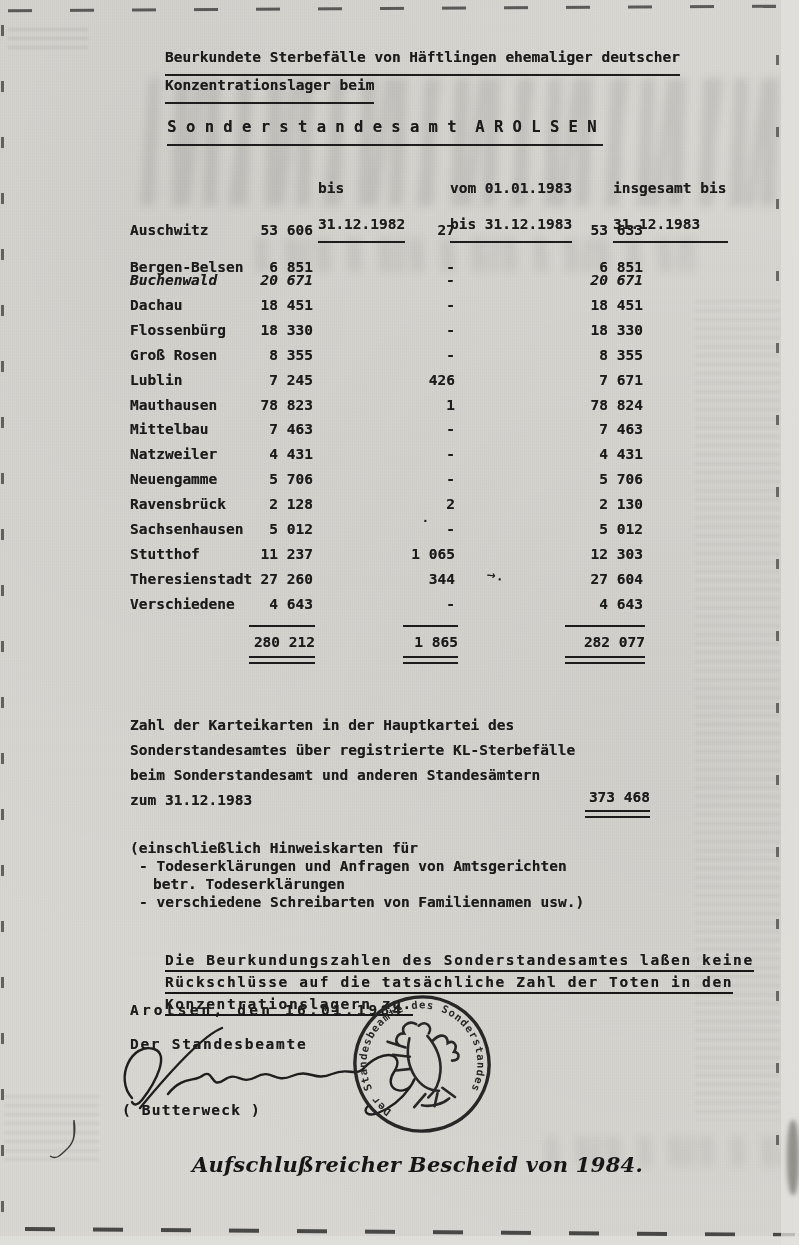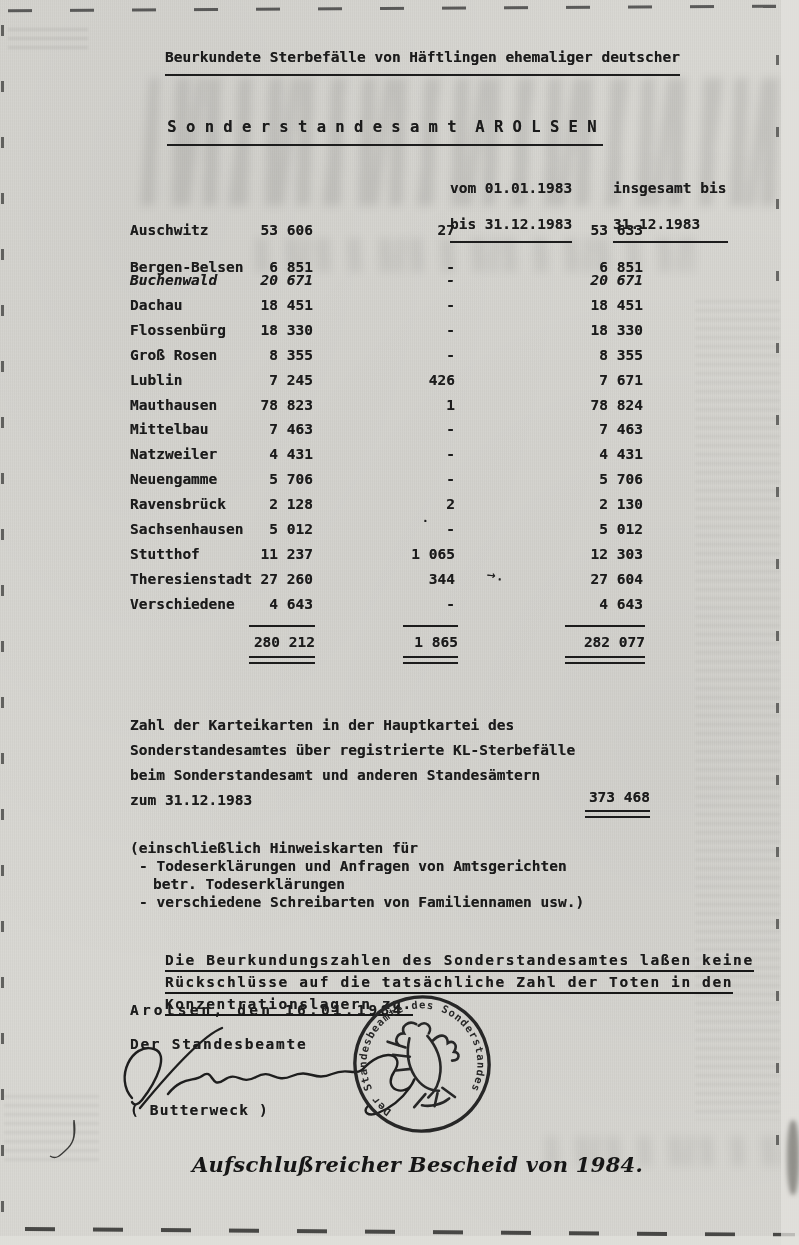--- a/index.html
+++ b/index.html
@@ -85,24 +85,31 @@
   <div class="abs edge-bottom"></div>
   <div class="abs edge-left"></div>
   <div class="abs edge-right"></div>
   <div class="abs right-strip"></div>
   <div class="abs bottom-strip"></div>
   <div class="abs edge-blob"></div>
 
   <div class="abs tw" style="left:130px;top:30px;">
     <span class="ul">Beurkundete Sterbefälle von Häftlingen ehemaliger deutscher</span>
   </div>
+  <div class="abs tw" style="left:130px;top:58px;">
+    <span class="ul">Konzentrationslager beim</span>
+  </div>
   <div class="abs tw" style="left:130px;top:100px;font-size:15.5px;">
     <span style="border-bottom:2px solid #1d1d1d;padding-bottom:8px;display:inline-block;padding-right:6px;">S o n d e r s t a n d e s a m t  A R O L S E N</span>
   </div>
 
+  <div class="abs tw" style="left:283px;top:161px;">
+    <span>bis</span><br>
+    <span class="ul">31.12.1982</span>
+  </div>
   <div class="abs tw" style="left:415px;top:161px;">
     <span>vom 01.01.1983</span><br>
     <span class="ul">bis 31.12.1983</span>
   </div>
   <div class="abs tw" style="left:578px;top:161px;">
     <span>insgesamt bis</span><br>
     <span class="ul" style="padding-right:28px;text-align:right;">31.12.1983</span>
   </div>
 
   <div class="abs" style="left:0;top:0;width:799px;height:0;">
@@ -236,21 +243,21 @@
   </div>
   <div class="abs tw" style="left:130px;top:955px;">
     <span class="statement-line">Rückschlüsse auf die tatsächliche Zahl der Toten in den</span>
   </div>
   <div class="abs tw" style="left:130px;top:977px;">
     <span class="statement-line">Konzentrationslagern zu.</span>
   </div>
 
   <div class="abs tw" style="left:130px;top:1001px;letter-spacing:3.2px;">Arolsen, den 16.01.1984</div>
   <div class="abs tw" style="left:130px;top:1035px;letter-spacing:1.7px;">Der Standesbeamte</div>
-  <div class="abs tw" style="left:130px;top:1101px;letter-spacing:1.2px;">( Butterweck )</div>
+  <div class="abs tw" style="left:122px;top:1101px;letter-spacing:1.2px;">( Butterweck )</div>
 
   <svg class="abs" style="left:110px;top:1016px;" width="390" height="100" viewBox="0 0 390 100">
     <g fill="none" stroke="#1e1e1e" stroke-width="2.4" stroke-linecap="round">
       <path d="M22 82 C4 62 22 26 44 33 C60 38 46 66 32 84 C28 89 24 90 22 86"></path>
       <path d="M30 92 C58 58 92 20 112 12"></path>
       <path d="M58 78 C72 60 84 66 92 60 C104 51 100 74 114 64 C128 54 130 70 146 61 C162 52 164 68 182 60 C200 52 204 66 222 58 C238 51 243 60 252 54"></path>
       <path d="M252 54 C274 30 296 38 284 56 C272 74 296 82 303 66 C308 54 300 84 268 97 C258 101 252 96 258 90"></path>
     </g>
   </svg>
 

